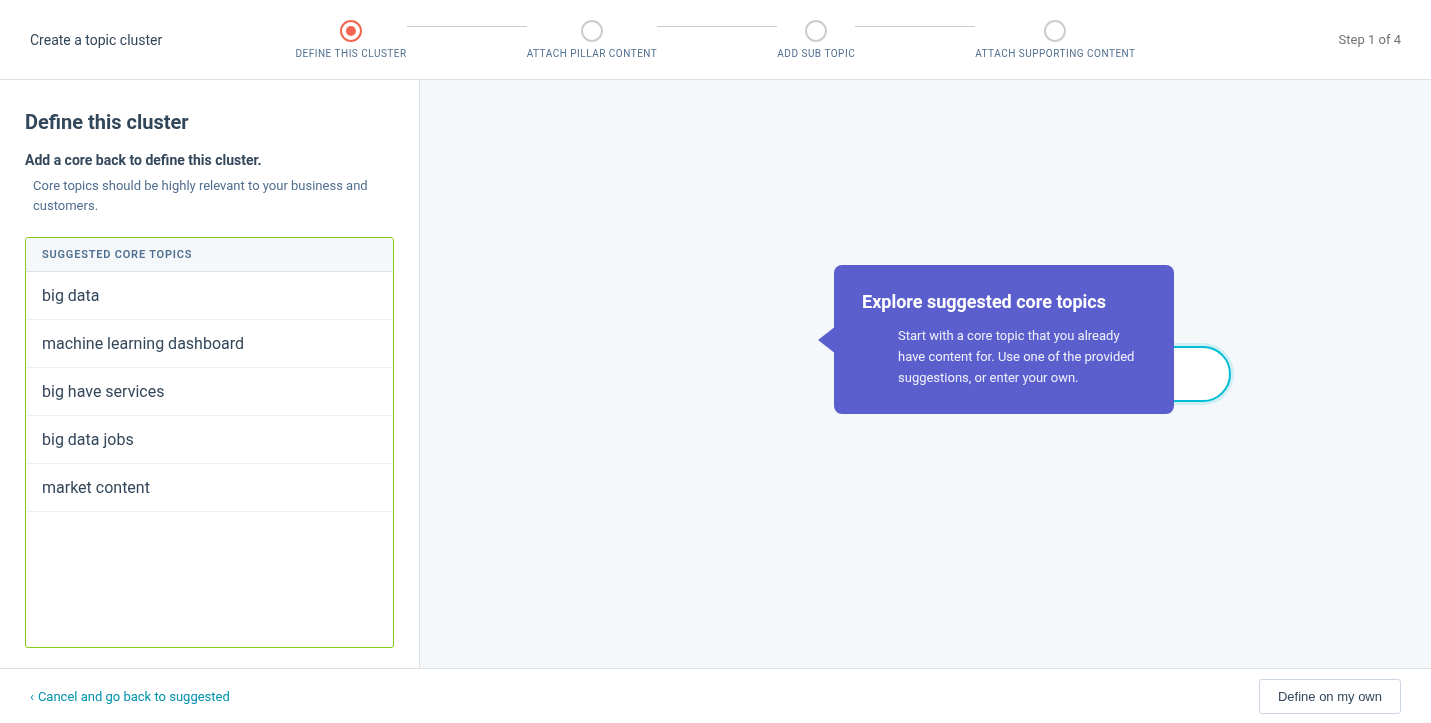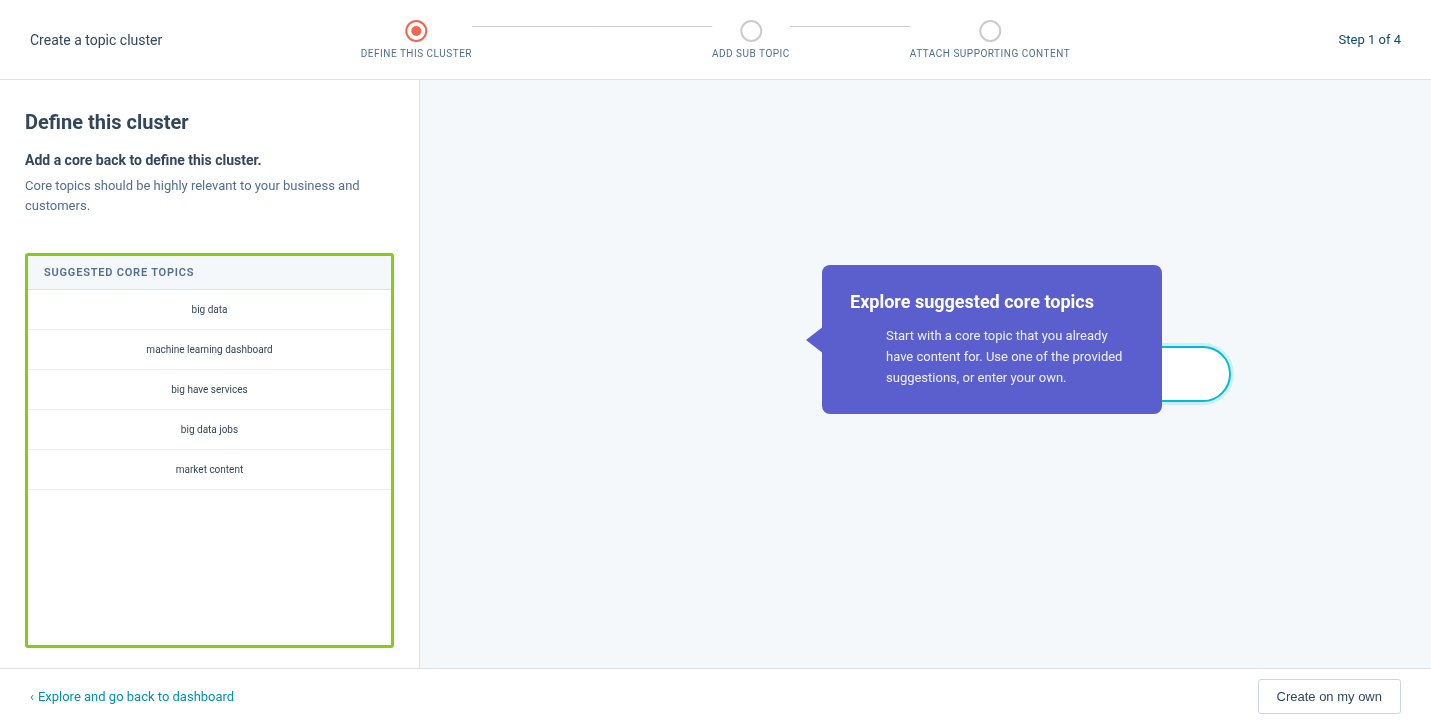--- a/index.html
+++ b/index.html
@@ -24,21 +24,21 @@
       padding: 0 30px;
       flex-shrink: 0;
       position: relative;
     }
     .nav-title {
       font-size: 14px;
       color: #33475b;
     }
     .step-indicator {
       font-size: 13px;
-      color: #0c4a6e;
+      color: #737373;
     }
 
     
     .stepper {
       display: flex;
       align-items: center;
       gap: 0;
       position: absolute;
       left: 50%;
       transform: translateX(-50%);
@@ -120,64 +120,63 @@
       font-size: 14px;
       font-weight: 700;
       color: #33475b;
       margin-bottom: 8px;
     }
     .panel-description {
       font-size: 13px;
       color: #516f90;
       line-height: 1.5;
       margin-bottom: 22px;
+      margin-left: 8px;
     }
 
     
     .topics-table {
-      border: 3px solid #84cc16;
+      border: 1px solid #84cc16;
       border-radius: 3px;
       overflow: hidden;
       flex: 1;
-      margin-top: 16px;
     }
     .topics-table-header {
       background: #f5f8fa;
       padding: 10px 16px;
       font-size: 11px;
       font-weight: 600;
       color: #516f90;
       letter-spacing: 0.8px;
       text-transform: uppercase;
       border-bottom: 1px solid #dde1e8;
     }
     .topics-table-row {
       padding: 14px 16px;
-      font-size: 10px;
+      font-size: 16px;
       color: #33475b;
       border-bottom: 1px solid #eaf0f6;
       cursor: pointer;
       background: #fff;
-      text-align: center;
     }
 
     
     .right-panel {
       flex: 1;
       background: #f5f8fa;
       position: relative;
       display: flex;
       align-items: center;
       justify-content: center;
     }
 
     
     .tooltip-popup {
       position: absolute;
-      left: 402px;
+      left: 414px;
       top: 185px;
       width: 340px;
       background: #5a5fcd;
       border-radius: 8px;
       padding: 26px 28px;
       color: #fff;
       z-index: 10;
     }
     .tooltip-popup::before {
       content: '';
@@ -262,20 +261,24 @@
   <span class="nav-title">Create a topic cluster</span>
 
   <div class="stepper">
 
     <div class="stepper-step active">
       <div class="circle"></div>
       <span class="step-label">DEFINE THIS CLUSTER</span>
     </div>
     <div class="stepper-line"></div>
 
+    <div class="stepper-step">
+      <div class="circle"></div>
+      <span class="step-label">ATTACH PILLAR CONTENT</span>
+    </div>
     <div class="stepper-line"></div>
 
     <div class="stepper-step">
       <div class="circle"></div>
       <span class="step-label">ADD SUB TOPIC</span>
     </div>
     <div class="stepper-line"></div>
 
     <div class="stepper-step">
       <div class="circle"></div>
@@ -315,16 +318,16 @@
     <div class="core-topic-input">
       <span class="core-topic-placeholder">Core topic</span>
     </div>
 
   </div>
 </div>
 
 <div class="bottom-bar">
   <a class="cancel-link">
     <span>‹</span>
-    <span>Explore and go back to dashboard</span>
+    <span>Cancel and go back to suggested</span>
   </a>
-  <button class="explore-btn">Create on my own</button>
+  <button class="explore-btn">Define on my own</button>
 </div>
 
 </body></html>

